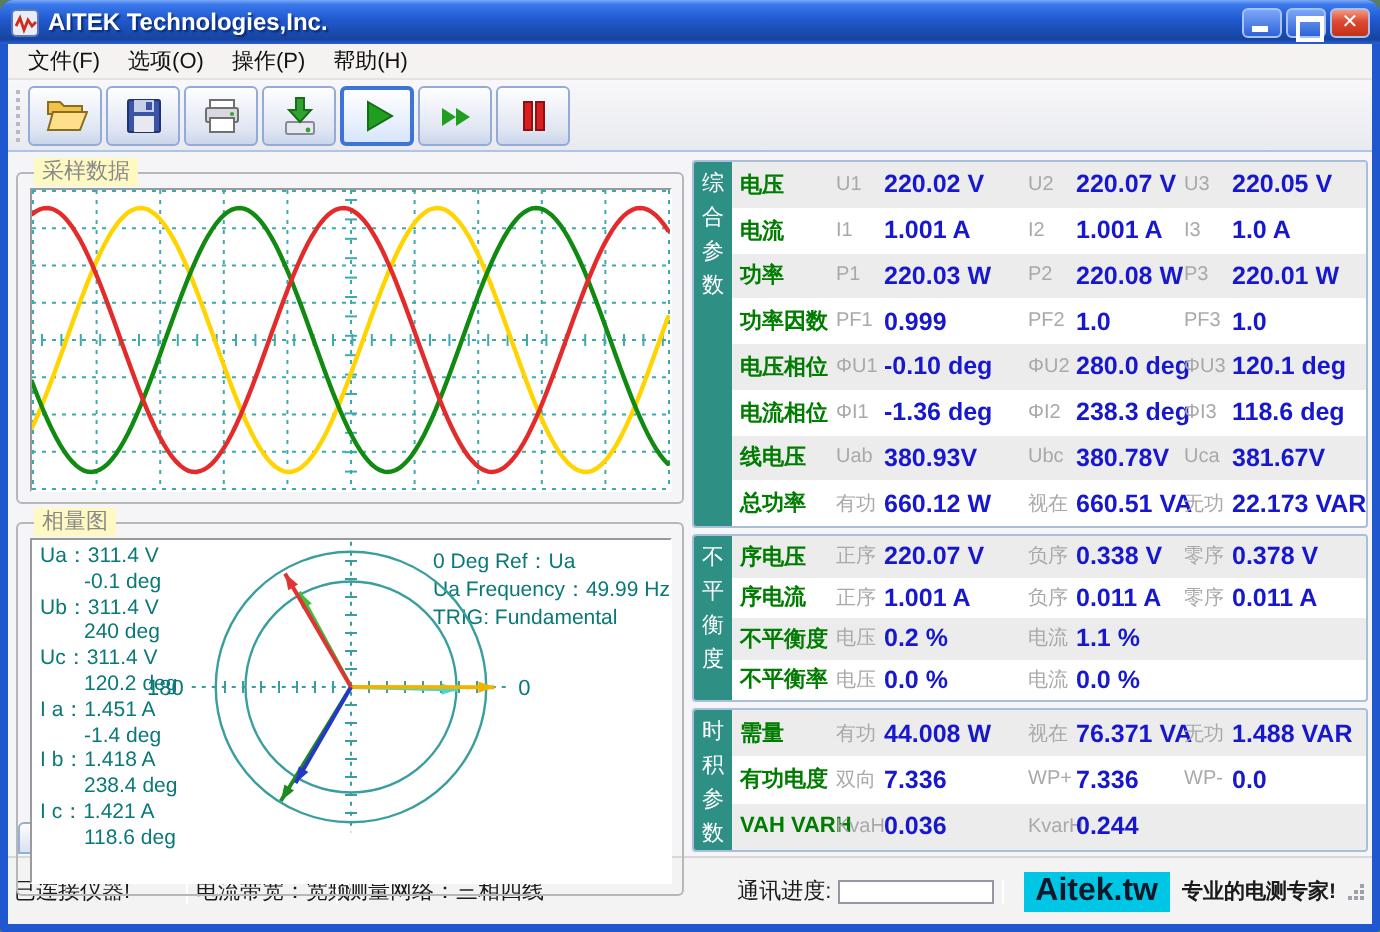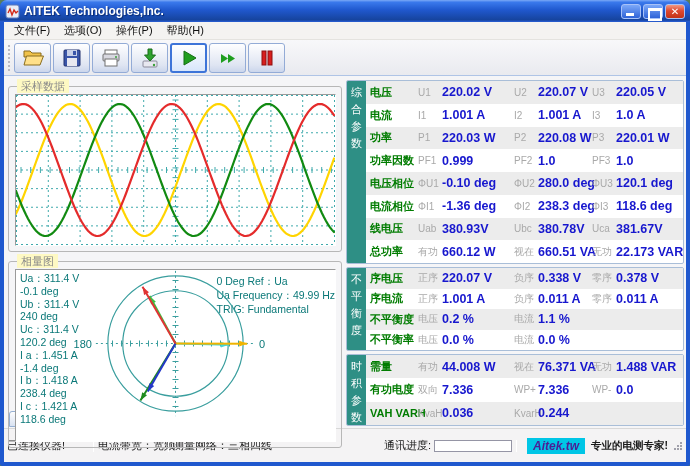--- a/index.html
+++ b/index.html
@@ -28,21 +28,21 @@
   .tool-btn .icon{display:flex;}
   
   .client{position:relative;flex:1;}
   .groupbox{position:absolute;border:1px solid #b7b7b7;border-radius:3px;}
   .gb-label{position:absolute;top:-8px;left:8px;background:#fef9c3;padding:0 4px;font-size:11px;color:#8a8a8a;line-height:14px;}
   .well{position:absolute;left:6px;right:5px;top:7px;bottom:5px;border:1px solid;border-color:#9a9a9a #ffffff #ffffff #9a9a9a;background:#fff;}
   #gb-sampling{left:4px;top:10px;width:334px;height:166px;}
   #gb-phasor{left:4px;top:185px;width:334px;height:187px;}
   .overlay{position:absolute;color:#0a7878;font-size:10.5px;line-height:12.8px;white-space:nowrap;}
   #ph-readouts{left:4px;top:2px;}
-  #ph-readouts .ang{}
+  #ph-readouts .ang{margin-left:22px;}
   #ph-info{right:0px;top:4px;line-height:14px;}
   
   .right-col{position:absolute;left:342px;top:4px;width:338px;display:flex;flex-direction:column;gap:3px;}
   .msec{display:flex;border:1px solid #a9bed8;border-radius:2px;background:#fff;overflow:hidden;}
   .strip{width:19px;background:#2e8f85;color:#fff;font-size:11px;line-height:17px;text-align:center;padding-top:3px;flex:0 0 auto;}
   .rows{flex:1;display:flex;flex-direction:column;}
   .mrow{flex:1;display:grid;grid-template-columns:48px 24px 72px 24px 54px 24px auto;align-items:center;padding-left:4px;white-space:nowrap;}
   .mrow.odd{background:#ececec;}
   .mlabel{color:#007c00;font-size:11px;font-weight:bold;overflow:visible;}
   .msub{color:#a9a9a9;font-size:10px;}
@@ -53,21 +53,21 @@
     background:linear-gradient(180deg,#fdfdfe,#d9e2f1);}
   .tab.active{background:#fffdf6;border:1px solid #e9a23b;font-weight:bold;}
   
   .statusbar{height:34px;border-top:1px solid #d8d8d8;background:#f4f3f4;display:flex;align-items:center;font-size:11px;color:#1a1a1a;padding:0 3px;white-space:nowrap;}
   .sb-conn{width:82px;}.sb-bw{width:66px;}.sb-net{width:102px;}
   .sep{width:1px;height:12px;background:#c9c9c9;border-right:1px solid #fff;margin:0 4px;flex:0 0 auto;}
   .spacer{flex:1;min-width:4px;}
   .progress{width:78px;height:12px;border:1px solid #9595a5;background:#fff;padding:1px;margin-left:3px;flex:0 0 auto;}
   .progress .fill{height:100%;background:repeating-linear-gradient(90deg,#3a49ac 0 4px,#fff 4px 5px);}
   .sb-date{font-size:10.5px;}
-  .badge{background:#00c6e6;color:#4c1d95;font-style:italic;font-weight:bold;font-size:12px;padding:1px 6px;margin:0 6px;}
+  .badge{background:#00c6e6;color:#0f172a;font-weight:bold;font-size:16px;padding:1px 6px;margin:0 6px;}
   .slogan{font-weight:bold;font-size:10.5px;}
   .resize-grip{margin-left:4px;display:flex;align-items:flex-end;}
 </style>
 </head>
 <body>
 
 <div class="window">
   <div class="titlebar">
     <span class="app-icon">
       <svg width="15" height="15" viewBox="0 0 15 15">

